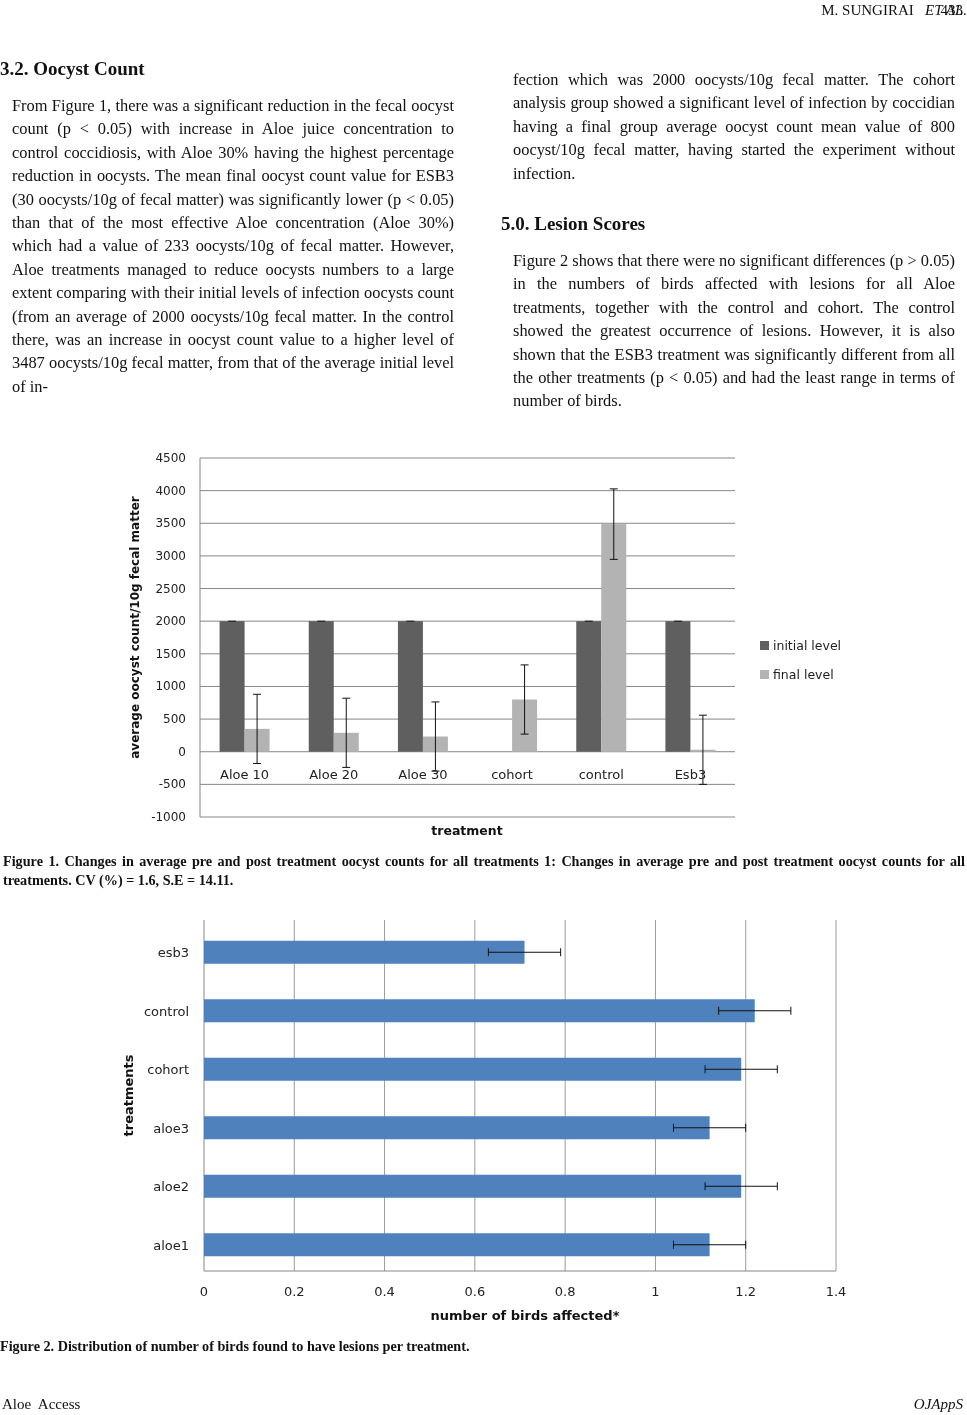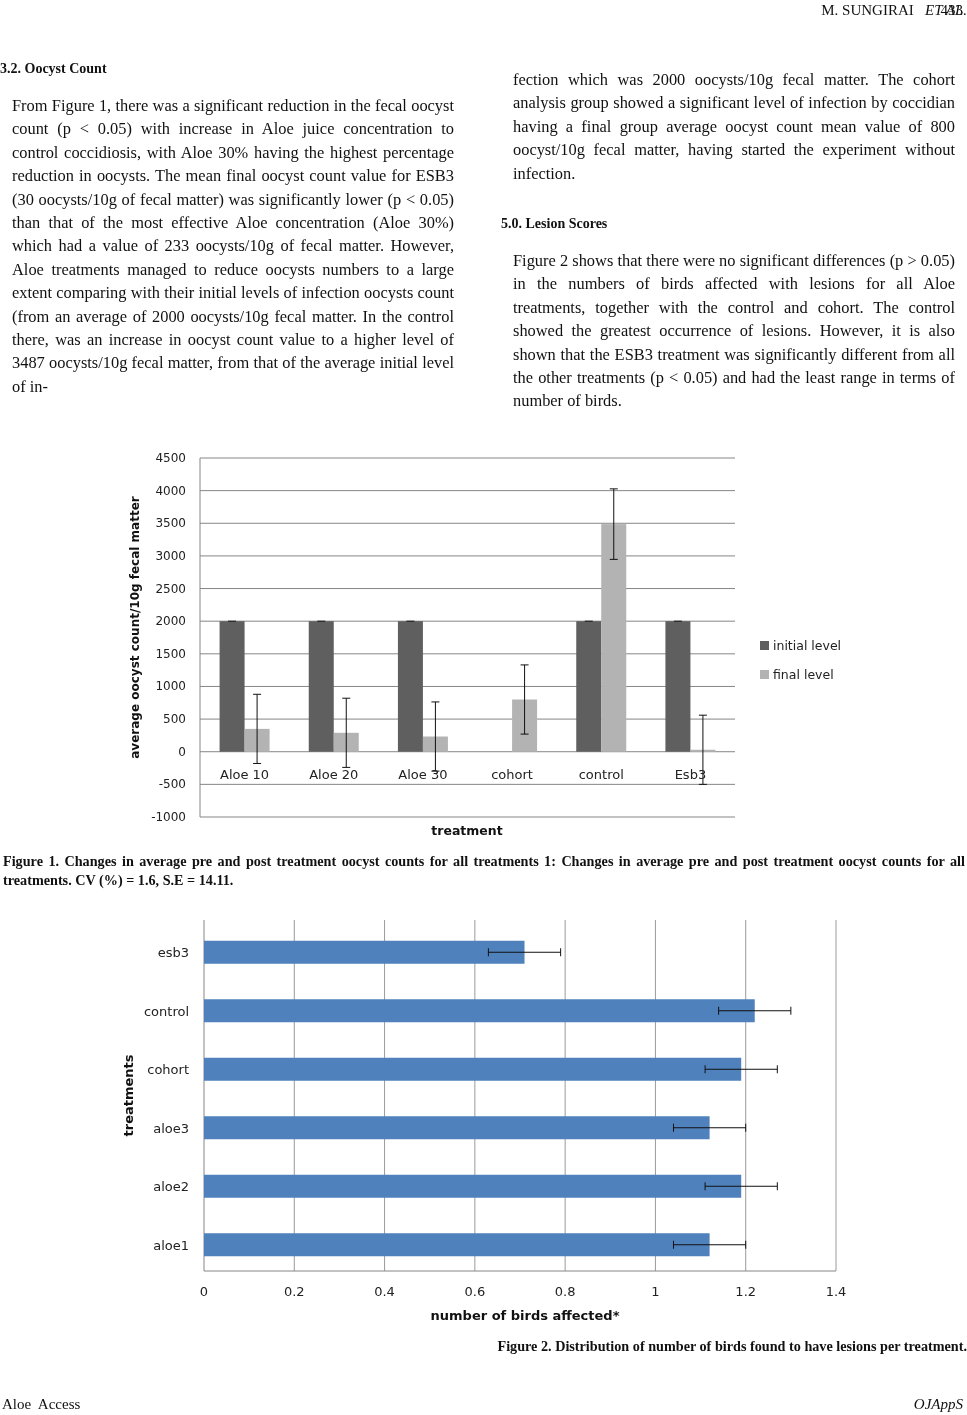--- a/index.html
+++ b/index.html
@@ -3,21 +3,21 @@
 <meta charset="utf-8">
 <style>
   * { box-sizing: border-box; margin: 0; padding: 0; }
   body { width: 967px; height: 1415px; background: #fff; position: relative; font-family: "Liberation Serif", serif; color: #111; overflow: hidden; }
   .running-head { position: absolute; top: 2px; left: 0; width: 967px; text-align: right; font-size: 15px; }
   .running-head i { font-style: italic; }
   .page-num { position: absolute; top: 2px; right: 4px; font-size: 15px; }
   .col { position: absolute; width: 466px; font-size: 16.4px; line-height: 23.4px; text-align: justify; }
   .col.left { left: 0; top: 56px; }
   .col.right { left: 501px; top: 56px; }
-  h3 { font-size: 14px; font-weight: bold; line-height: 26px; margin-bottom: 8px; }
+  h3 { font-size: 19px; font-weight: bold; line-height: 26px; margin-bottom: 8px; }
   p { margin: 12px; }
   .spacer { height: 14px; }
   .fig { position: absolute; }
   .caption { position: absolute; font-family: "Liberation Serif", serif; font-weight: bold; font-size: 14.2px; line-height: 19px; }
   .footer { position: absolute; top: 1396px; font-size: 15px; }
   svg text { font-family: "DejaVu Sans", sans-serif; }
 </style>
 </head>
 <body>
 
@@ -162,16 +162,16 @@
       <text x="74" y="100.75" text-anchor="end" font-size="13" fill="#222">control</text>
       <rect x="89" y="25.75" width="320.5142857142857" height="23" fill="#4f81bd"></rect>
       <line x1="373.40000000000003" x2="445.62857142857143" y1="37.25" y2="37.25" stroke="#111" stroke-width="1"></line>
       <line x1="373.40000000000003" x2="373.40000000000003" y1="33.25" y2="41.25" stroke="#111" stroke-width="1"></line>
       <line x1="445.62857142857143" x2="445.62857142857143" y1="33.25" y2="41.25" stroke="#111" stroke-width="1"></line>
       <text x="74" y="42.25" text-anchor="end" font-size="13" fill="#222">esb3</text>
       <text x="0" y="0" transform="translate(18,180.5) rotate(-90)" text-anchor="middle" font-size="13" font-weight="bold" fill="#111">treatments</text>
       <text x="410" y="405" text-anchor="middle" font-size="13" font-weight="bold" fill="#111">number of birds affected*</text>
     </svg>
 </div>
-<div class="caption" style="left:0; top:1337px; width:967px; text-align:right;">Figure 2. Distribution of number of birds found to have lesions per treatment.</div>
+<div class="caption" style="left:0; top:1337px; width:967px; text-align:left;">Figure 2. Distribution of number of birds found to have lesions per treatment.</div>
 
 <div class="footer" style="left:2px; white-space:pre;">Aloe  Access</div>
 <div class="footer" style="right:4px; font-style:italic; font-weight:normal;text-align:center;">OJAppS</div>
 
 </body></html>

